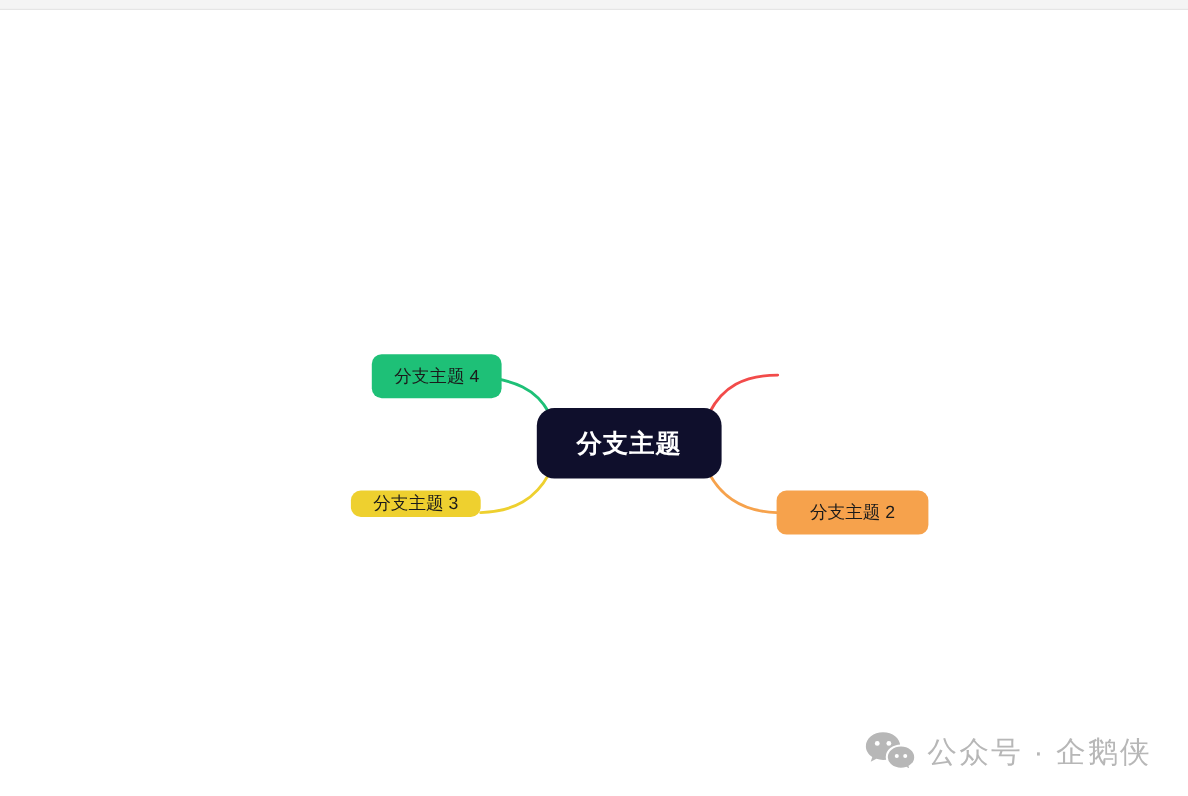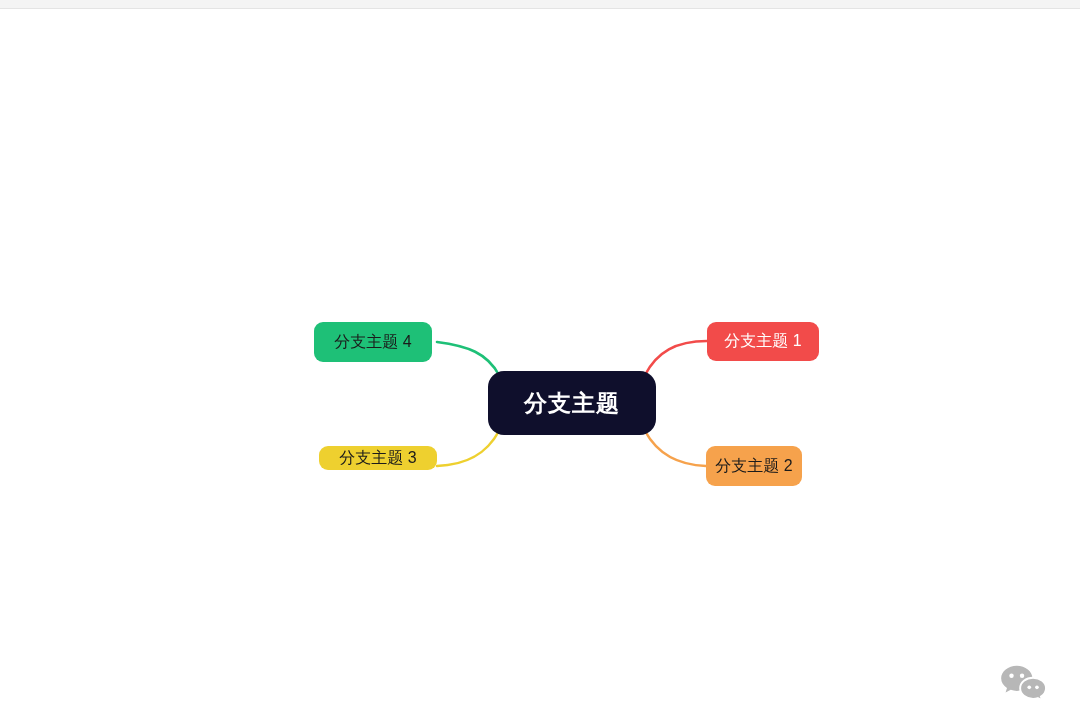--- a/index.html
+++ b/index.html
@@ -47,23 +47,23 @@
     font-size: 23px;
     font-weight: 600;
     letter-spacing: 1px;
   }
   .node.branch {
     border-radius: 9px;
     font-size: 16px;
     font-weight: 500;
   }
   .node.branch-1 { left: 707px; top: 322px; width: 112px; height: 39px; }
-  .node.branch-2 { left: 706px; top: 446px; width: 96px; height: 40px; }
+  .node.branch-2 { left: 706px; top: 446px; width: 138px; height: 40px; }
   .node.branch-3 { left: 319px; top: 446px; width: 118px; height: 24px; }
-  .node.branch-4 { left: 314px; top: 322px; width: 118px; height: 40px; }
+  .node.branch-4 { left: 338px; top: 322px; width: 118px; height: 40px; }
   .watermark {
     position: absolute;
     right: 33px;
     bottom: 21px;
     display: flex;
     align-items: center;
     gap: 10px;
     user-select: none;
   }
   .watermark .wm-text {
@@ -82,23 +82,20 @@
     <path d="M 645 375 C 657 352, 676 341, 707 341" style="stroke: rgb(242, 75, 74);"></path>
     <path d="M 645 431 C 657 453, 676 465, 706 466" style="stroke: rgb(246, 162, 76);"></path>
     <path d="M 499 431 C 487 453, 468 465, 437 466" style="stroke: rgb(238, 208, 47);"></path>
     <path d="M 437 342 C 468 346, 487 353, 499 375" style="stroke: rgb(30, 192, 119);"></path>
   </svg>
 
   <div class="node central" style="background-color: rgb(15, 15, 44); color: rgb(255, 255, 255);">
     <span>分支主题</span>
   </div>
 
-  <div class="node branch branch-1" style="background-color: rgb(242, 75, 74); color: rgb(255, 255, 255);">
-    <span>分支主题 1</span>
-  </div>
 
   <div class="node branch branch-2" style="background-color: rgb(246, 162, 76); color: rgb(27, 27, 27);">
     <span>分支主题 2</span>
   </div>
 
   <div class="node branch branch-3" style="background-color: rgb(238, 208, 47); color: rgb(27, 27, 27);">
     <span>分支主题 3</span>
   </div>
 
   <div class="node branch branch-4" style="background-color: rgb(30, 192, 119); color: rgb(27, 27, 27);">
@@ -109,15 +106,16 @@
     <svg width="47" height="39" viewBox="0 0 49 39">
       <g style="fill: rgb(183, 183, 183);">
         <path d="M17.5,1 C8.5,1 1.2,6.9 1.2,14.1 c0,4.2 2.4,7.8 6.1,10.2 l-1.5,4.6 5.4,-2.8 c2,0.7 4.1,1.1 6.3,1.1 c9,0 16.3,-5.9 16.3,-13.1 C33.8,6.9 26.5,1 17.5,1 Z"></path>
         <circle cx="12" cy="11.5" r="2.3" fill="#ffffff"></circle>
         <circle cx="23" cy="11.5" r="2.3" fill="#ffffff"></circle>
         <path stroke="#ffffff" stroke-width="2" d="M34.5,13.5 c-7.5,0 -13.5,4.9 -13.5,11 c0,6.1 6,11 13.5,11 c1.7,0 3.4,-0.3 4.9,-0.8 l4.6,2.4 -1.3,-3.9 c3.2,-2 5.3,-5.2 5.3,-8.7 C48,18.4 42,13.5 34.5,13.5 Z"></path>
         <circle cx="30.5" cy="23.5" r="1.9" fill="#ffffff"></circle>
         <circle cx="38.5" cy="23.5" r="1.9" fill="#ffffff"></circle>
       </g>
     </svg>
+    <span class="wm-text" style="color: rgb(183, 183, 183);">公众号 · 企鹅侠</span>
   </div>
 
 </div>
 
 </body></html>

